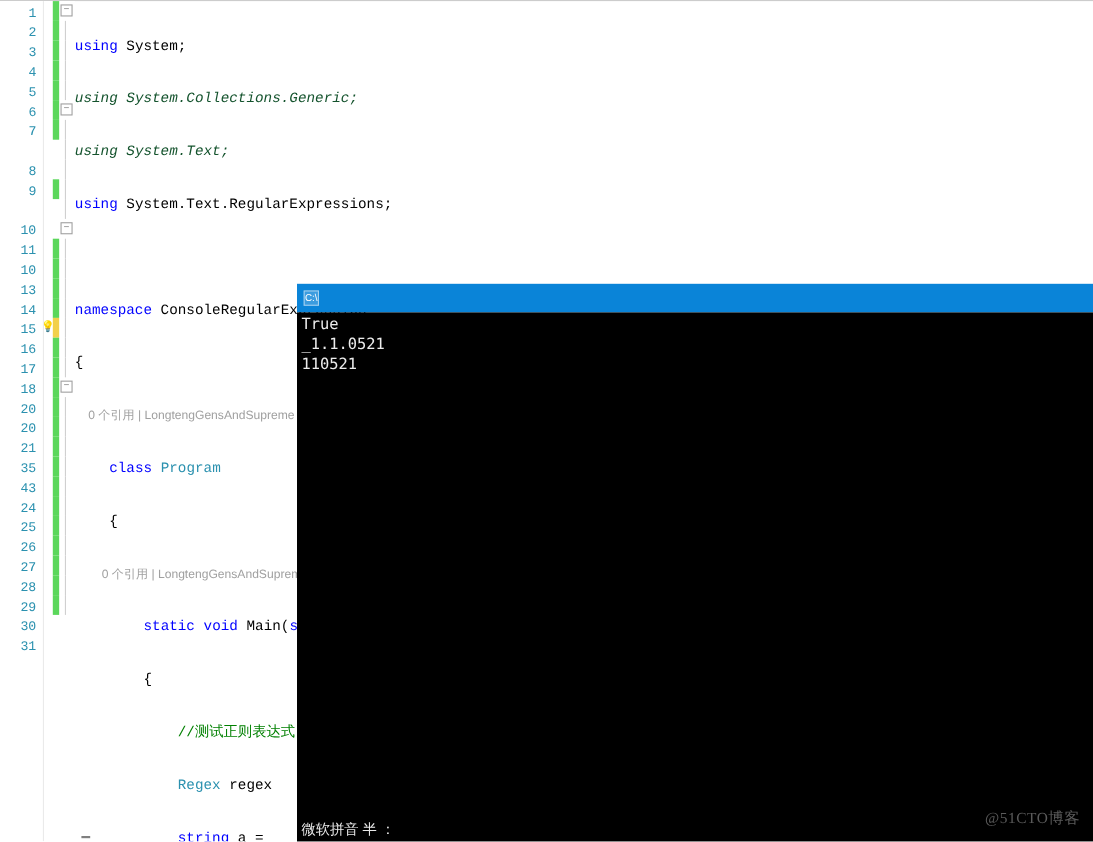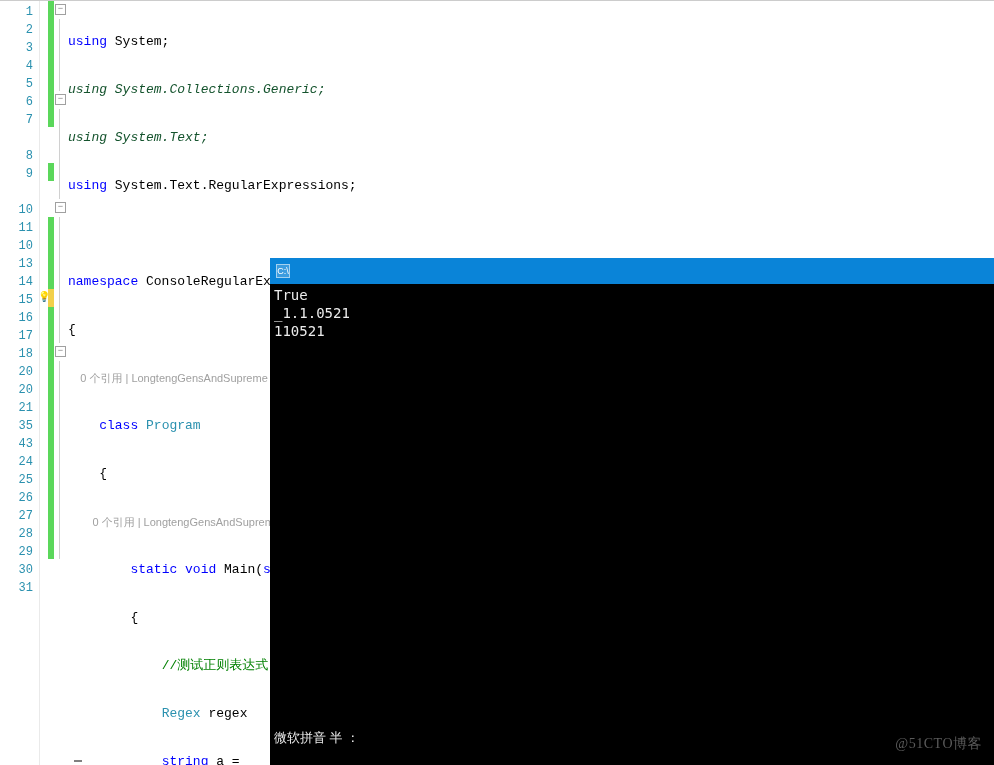--- a/index.html
+++ b/index.html
@@ -149,21 +149,21 @@
     flex: 1;
     background: #000;
     color: #ececec;
     font-size: 14px;
     padding: 2px 4px;
     line-height: 18px;
   }
   .ime-bar {
     position: absolute;
     left: 270px;
-    bottom: 16px;
+    bottom: 0;
     height: 22px;
     width: 724px;
     background: #000;
     color: #e8e8e8;
     font-size: 13px;
     padding-left: 4px;
     display: flex;
     align-items: center;
     font-family: "Microsoft YaHei", SimSun, sans-serif;
   }

